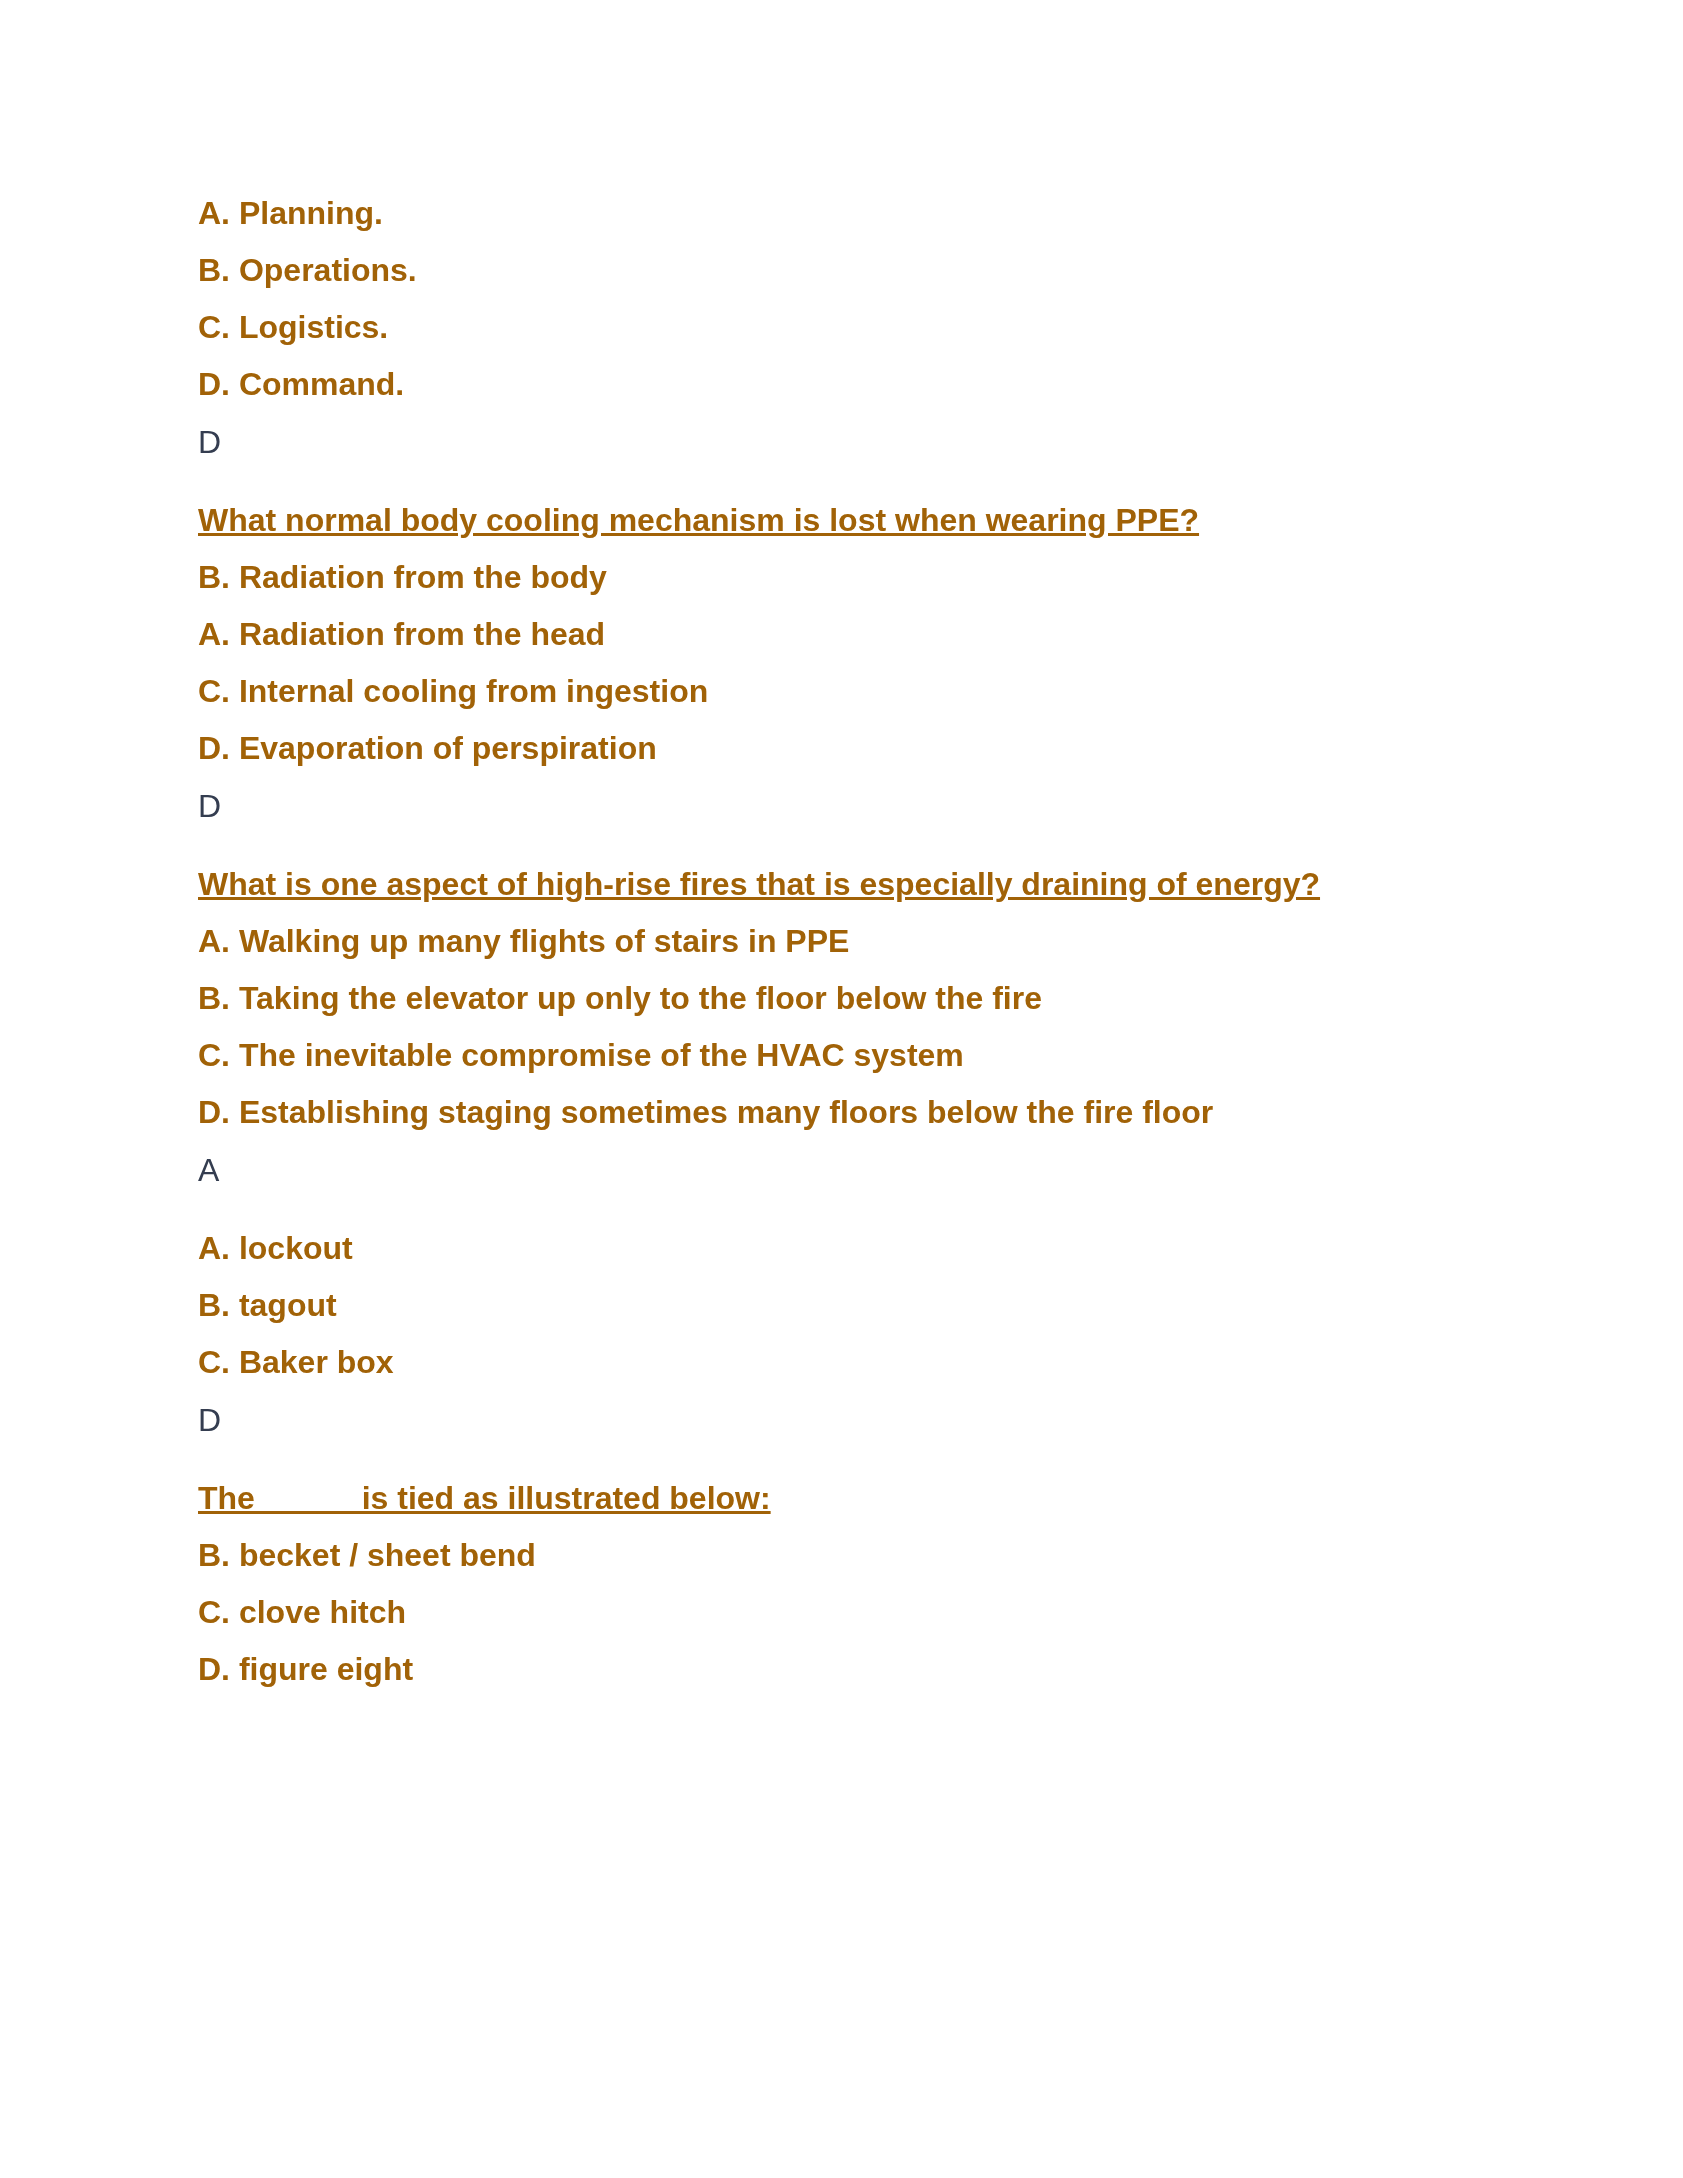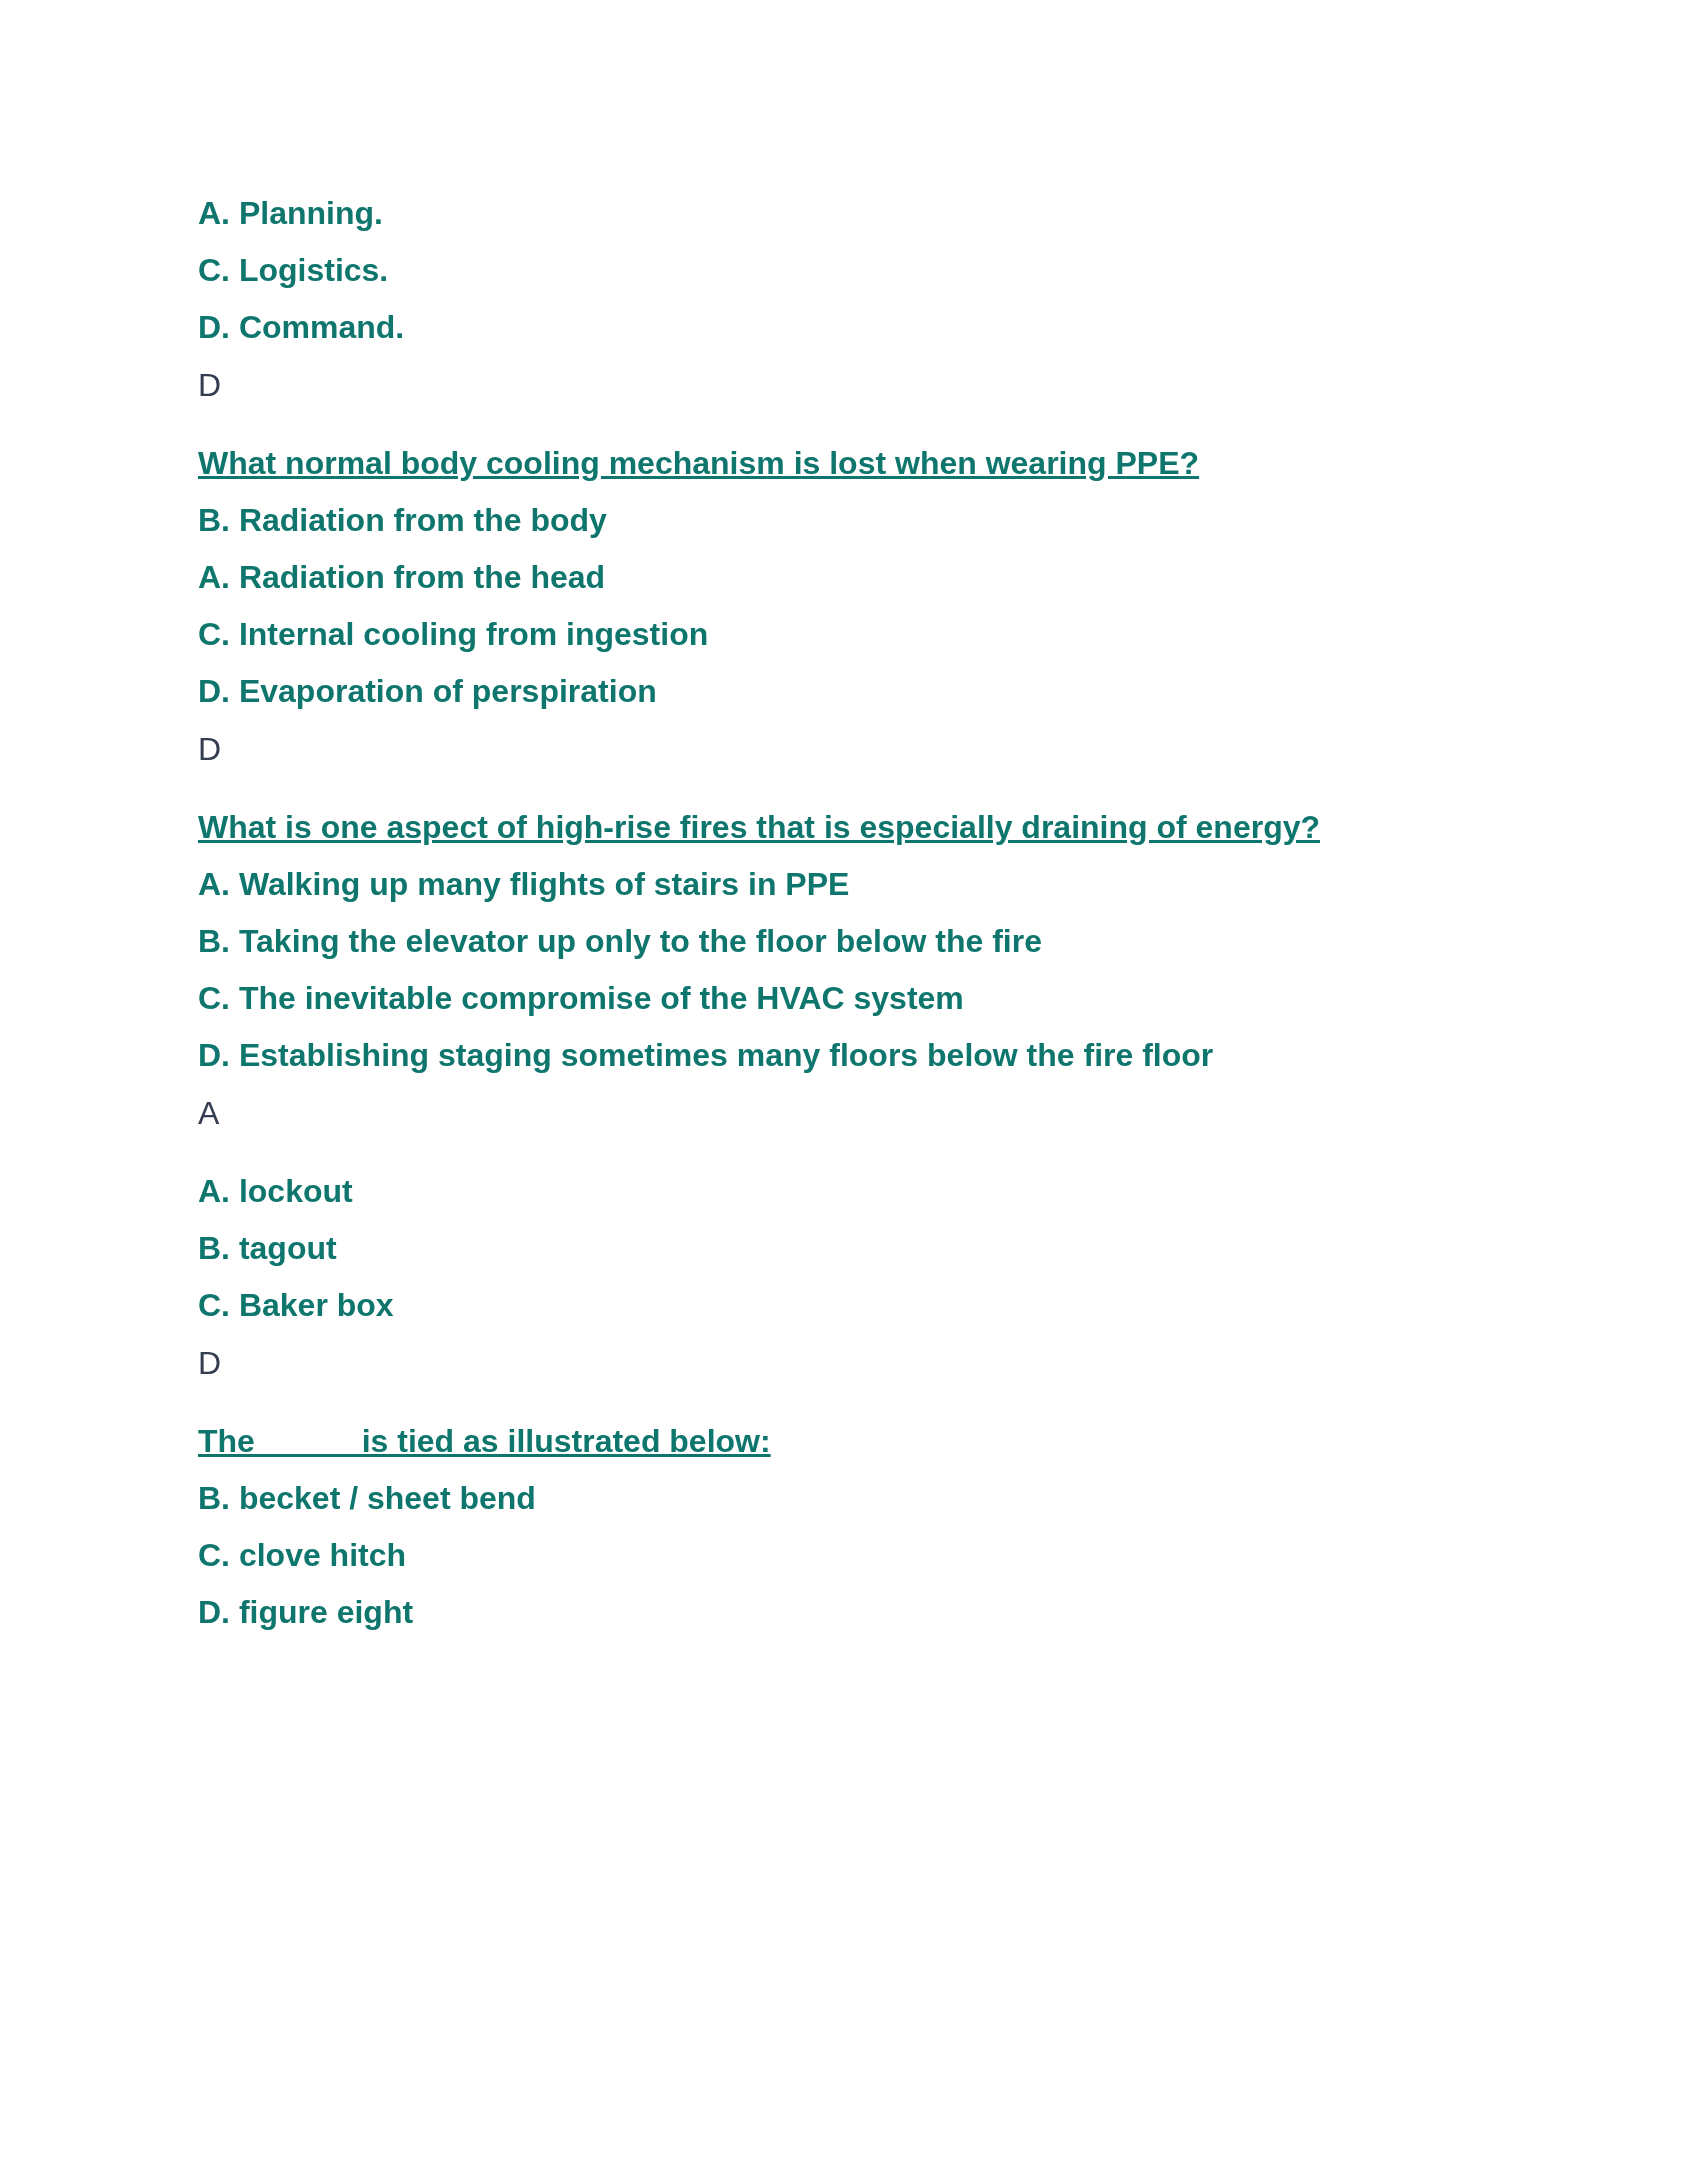--- a/index.html
+++ b/index.html
@@ -12,41 +12,42 @@
     padding: 194px 168px 0 198px;
     font-family: "Liberation Sans", sans-serif;
     color: #2e3a4e;
     overflow: hidden;
   }
   .page p {
     margin: 0 0 19px 0;
     font-size: 32px;
     line-height: 38px;
     font-weight: 700;
-    color: #0f766e;
+    color: #a16207;
     white-space: pre-wrap;
   }
   .page p.ans {
     font-weight: 400;
     color: #343d50;
     margin-top: 20px;
     margin-bottom: 40px;
   }
   .page p.q {
     margin-bottom: 19px;
     text-decoration: underline;
   }
 </style>
 </head>
 <body>
 
 <div class="page">
 
   <section>
     <p class="opt">A. Planning.</p>
+    <p class="opt">B. Operations.</p>
     <p class="opt">C. Logistics.</p>
     <p class="opt">D. Command.</p>
     <p class="ans">D</p>
   </section>
 
   <section>
     <p class="q">What normal body cooling mechanism is lost when wearing PPE?</p>
     <p class="opt">B. Radiation from the body</p>
     <p class="opt">A. Radiation from the head</p>
     <p class="opt">C. Internal cooling from ingestion</p>

